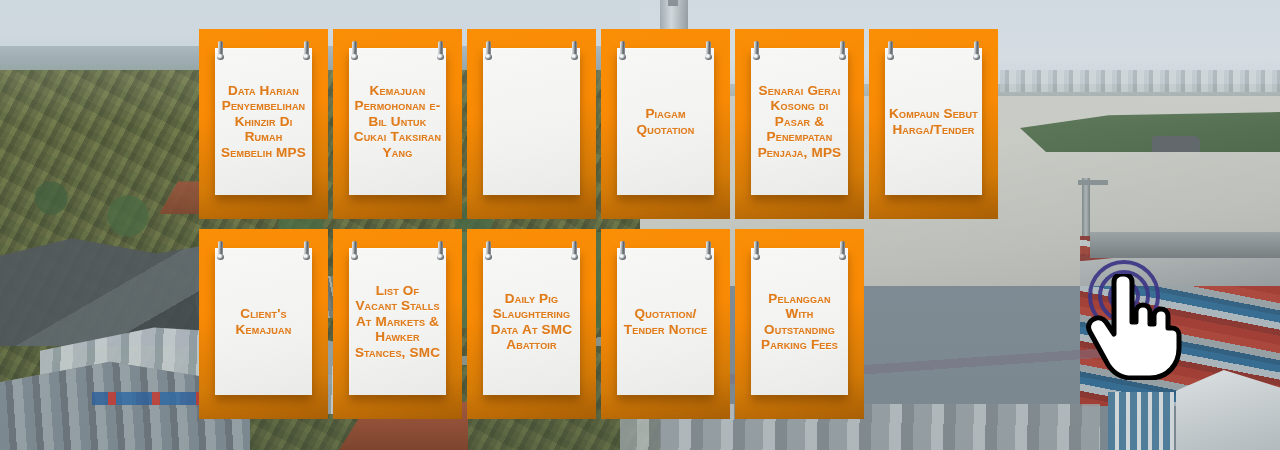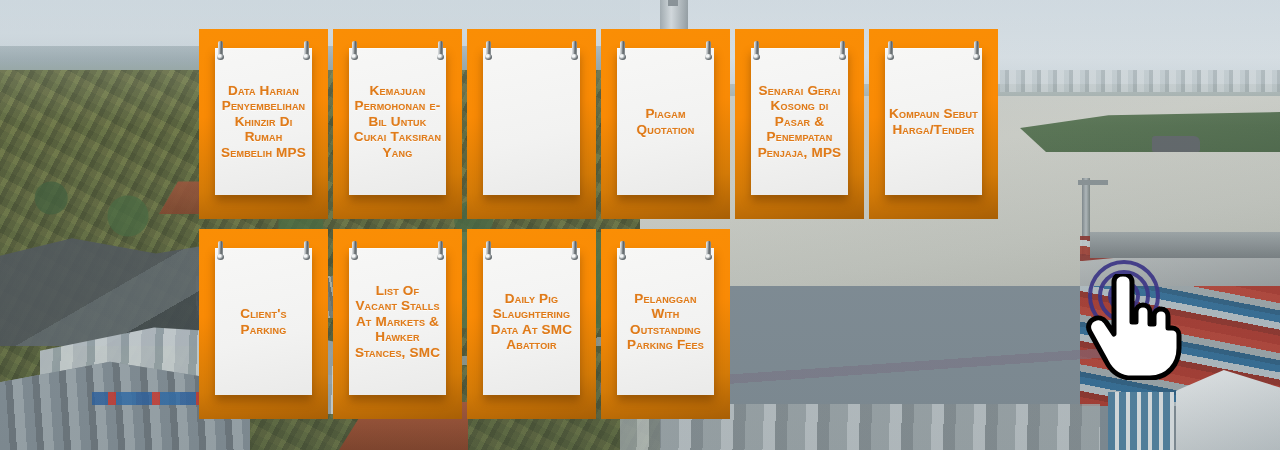--- a/index.html
+++ b/index.html
@@ -342,35 +342,42 @@
       <div class="paper">
         <span class="pin left"></span>
         <span class="pin right"></span>
         <div class="paper-text">Kompaun Sebut Harga/Tender</div>
       </div>
     </div>
     <div class="card">
       <div class="paper">
         <span class="pin left"></span>
         <span class="pin right"></span>
-        <div class="paper-text">Client's Parking</div>
+        <div class="paper-text">Client's Kemajuan</div>
       </div>
     </div>
     <div class="card">
       <div class="paper">
         <span class="pin left"></span>
         <span class="pin right"></span>
         <div class="paper-text">List Of Vacant Stalls At Markets &amp; Hawker Stances, SMC</div>
       </div>
     </div>
     <div class="card">
       <div class="paper">
         <span class="pin left"></span>
         <span class="pin right"></span>
         <div class="paper-text">Daily Pig Slaughtering Data At SMC Abattoir</div>
+      </div>
+    </div>
+    <div class="card">
+      <div class="paper">
+        <span class="pin left"></span>
+        <span class="pin right"></span>
+        <div class="paper-text">Quotation/ Tender Notice</div>
       </div>
     </div>
     <div class="card">
       <div class="paper">
         <span class="pin left"></span>
         <span class="pin right"></span>
         <div class="paper-text">Pelanggan With Outstanding Parking Fees</div>
       </div>
     </div>
   </div>

